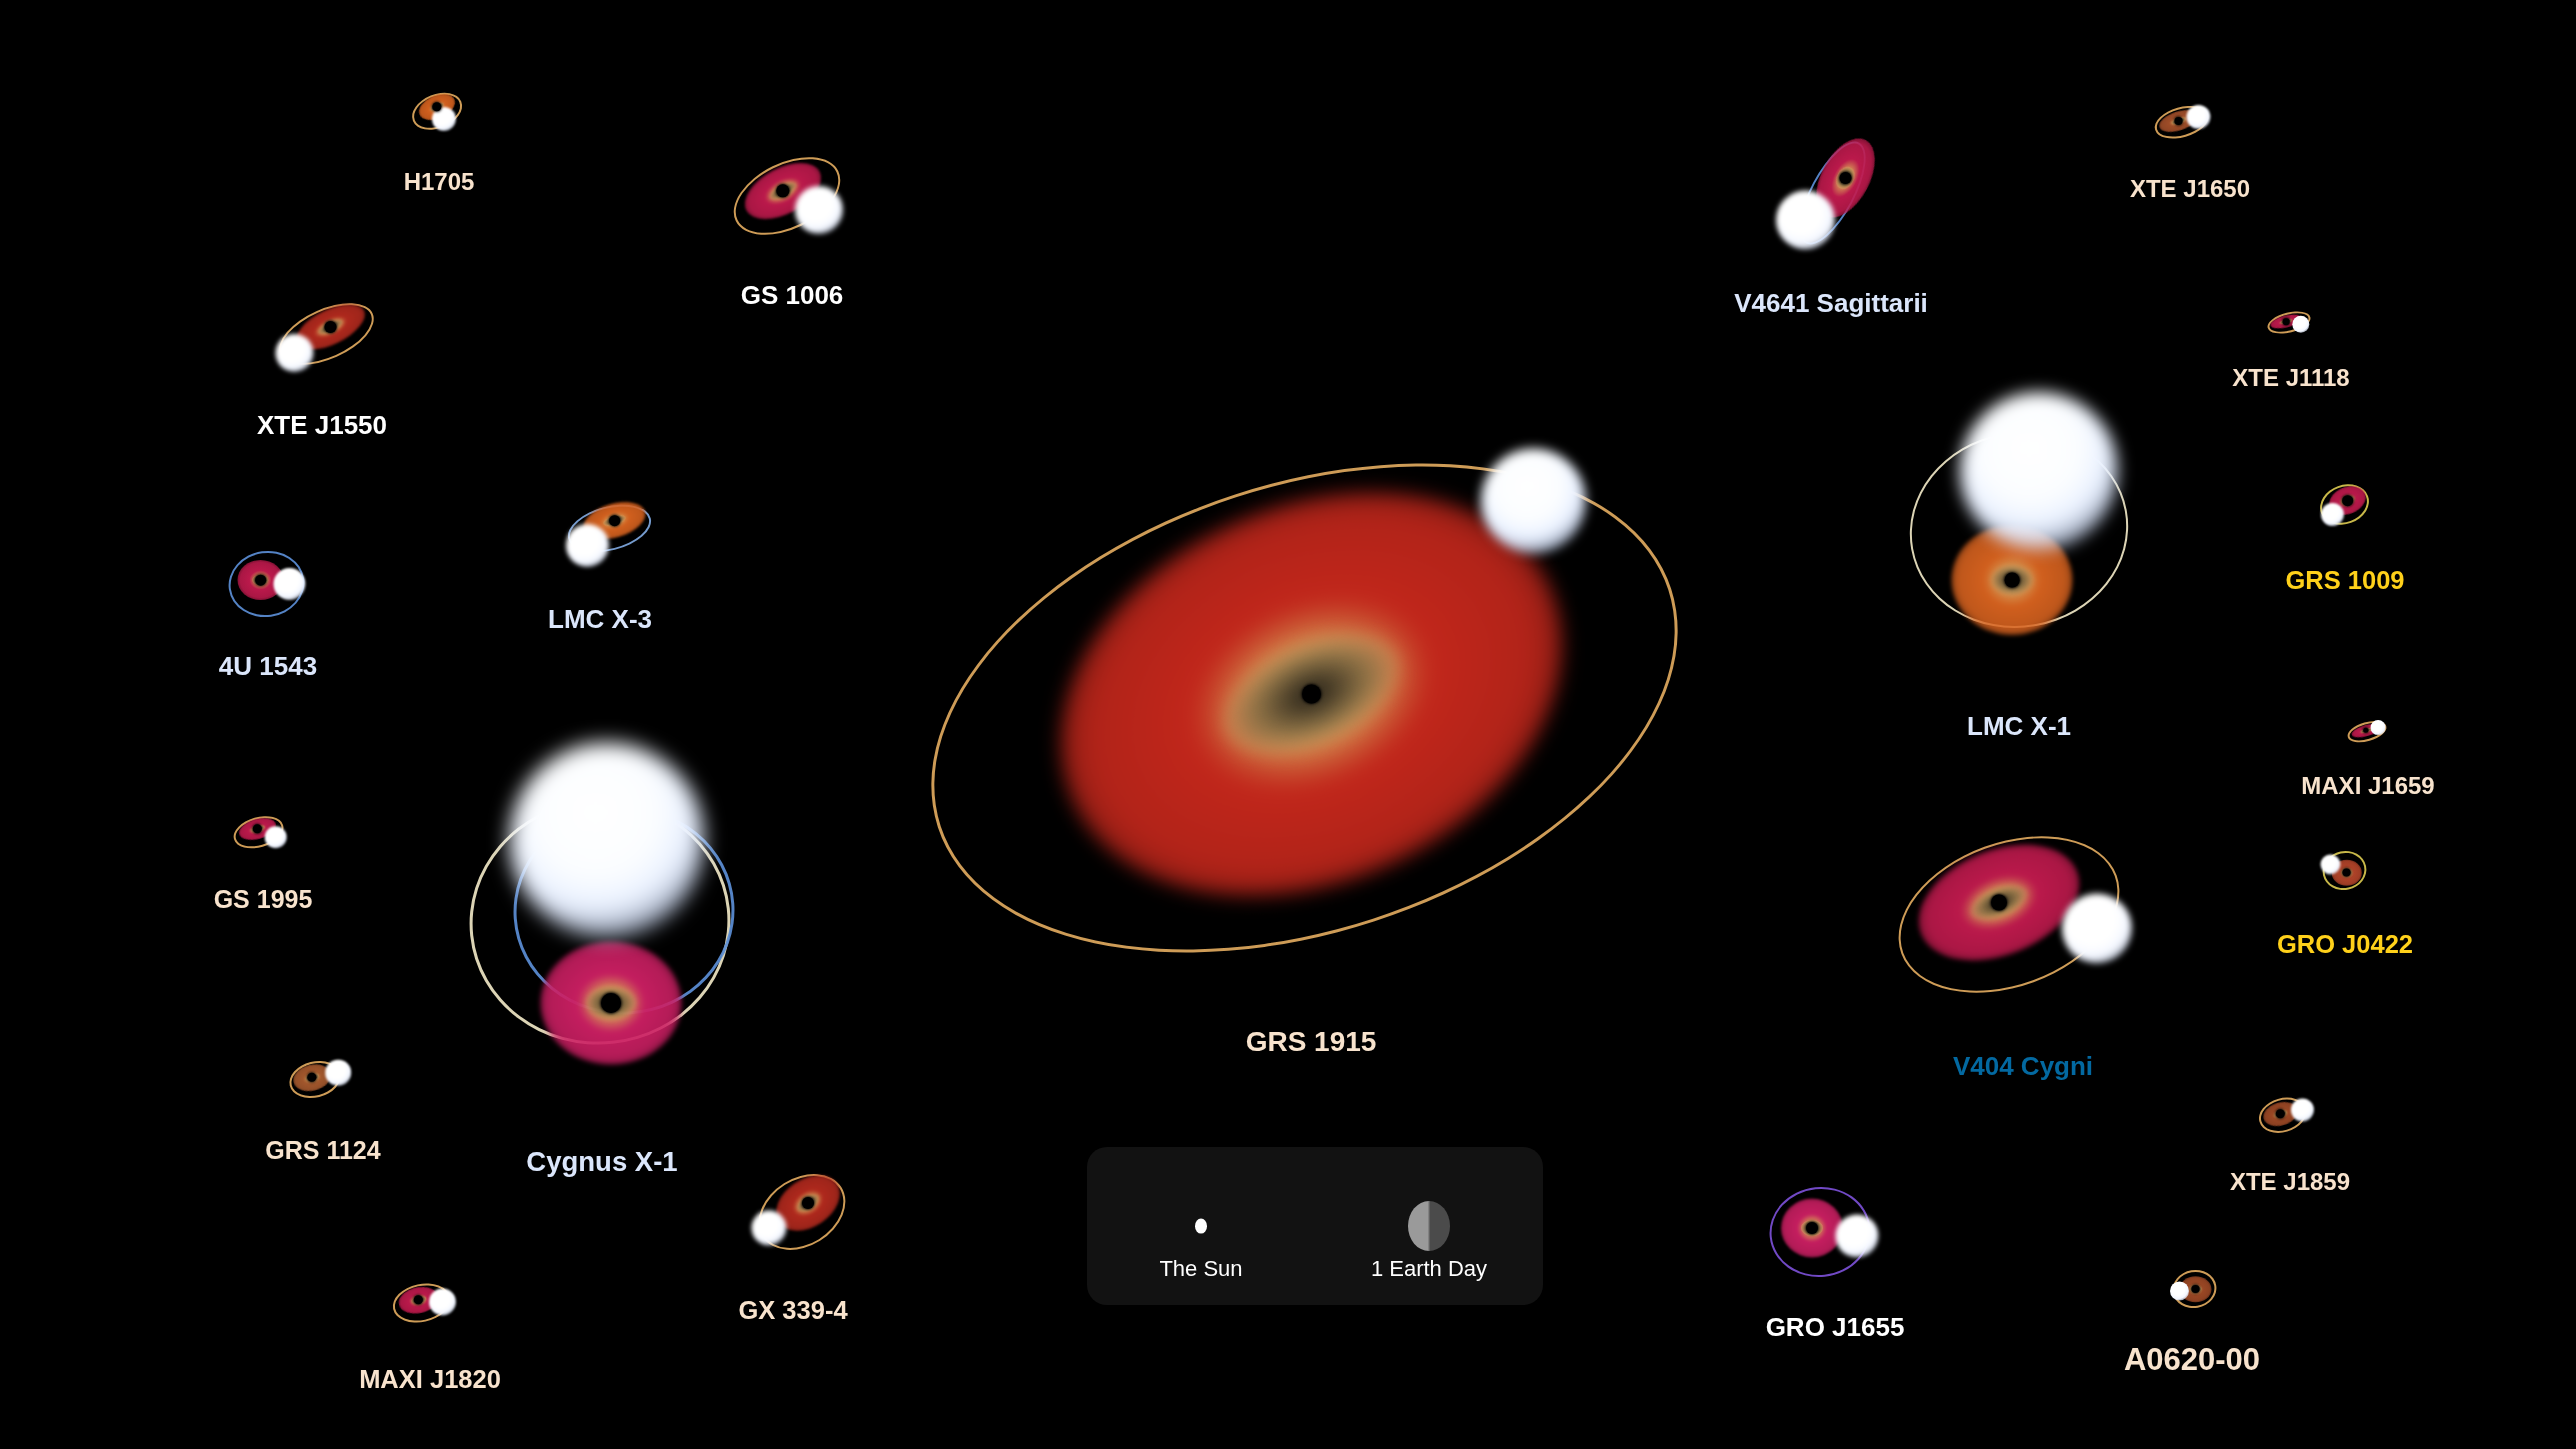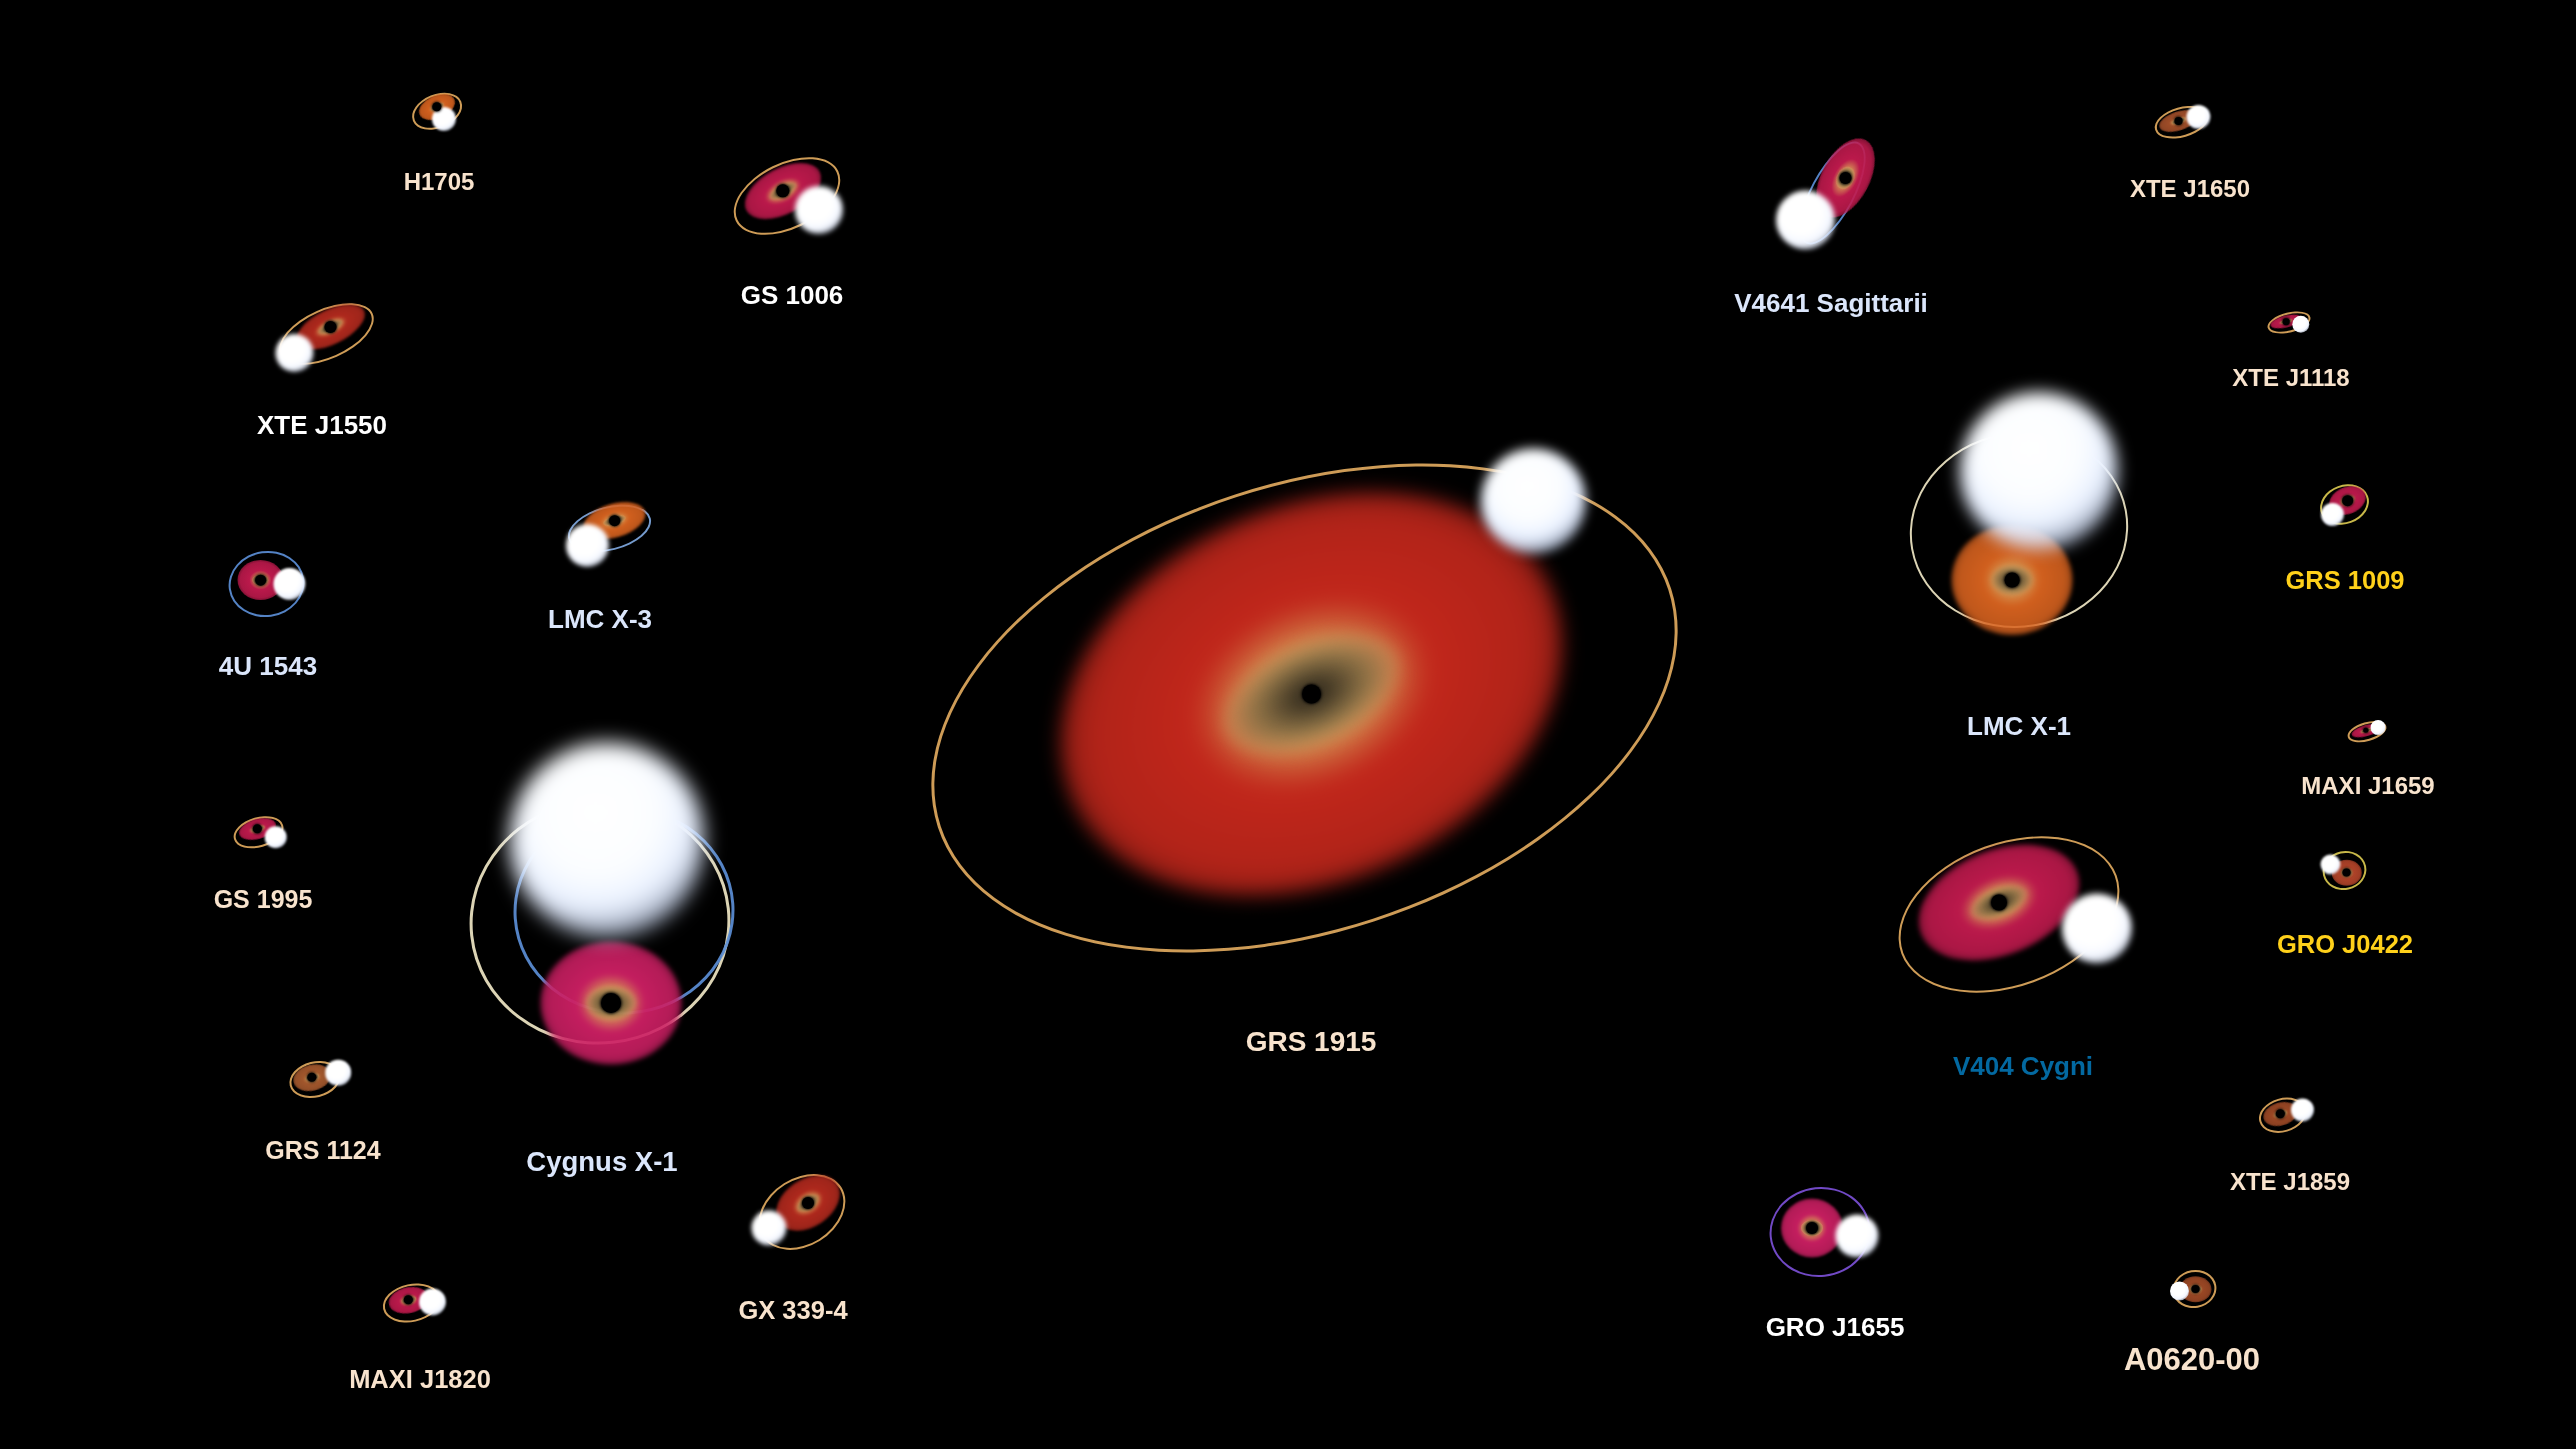--- a/index.html
+++ b/index.html
@@ -241,21 +241,21 @@
       <div class="system" style="left: 1835px; top: 1238px; width: 154px; height: 114px;">
         <div class="art">
           <div class="orbit" style="left: 62px; top: 51px; width: 97px; height: 86px; border-width: 2.7px; border-color: rgb(123, 79, 214); transform: translate(-50%, -50%) rotate(-6deg); opacity: 0.92;"></div>
           <div class="disk" style="left: 54px; top: 47px; width: 62px; height: 59px; transform: translate(-50%, -50%) rotate(0deg); background: radial-gradient(rgba(125, 106, 70, 0.95) 0%, rgba(232, 165, 92, 0.92) 14%, rgba(204, 31, 99, 0.96) 34%, rgba(204, 31, 99, 0.88) 62%, rgba(204, 31, 99, 0.34) 84%, rgba(204, 31, 99, 0) 100%); filter: blur(1.3px);"></div>
           <div class="disk" style="left: 54px; top: 47px; width: 22px; height: 16px; transform: translate(-50%, -50%) rotate(0deg); background: radial-gradient(rgba(20, 18, 14, 0.85) 0%, rgba(120, 104, 66, 0.75) 45%, rgba(226, 176, 108, 0.45) 72%, rgba(226, 176, 108, 0) 100%); filter: blur(0.7px);"></div>
           <div class="star" style="left: 99px; top: 55px; width: 43px; height: 43px; filter: blur(2px);"></div>
           <div class="hole" style="left: 54px; top: 47px; width: 12px; height: 12px;"></div>
         </div>
         <div class="label" style="top: 131px; color: rgb(255, 255, 255); font-size: 26px;">GRO J1655</div>
       </div>
-      <div class="system" style="left: 420px; top: 1305px; width: 101px; height: 74px;">
+      <div class="system" style="left: 430px; top: 1305px; width: 101px; height: 74px;">
         <div class="art">
           <div class="orbit" style="left: 42px; top: 35px; width: 54px; height: 34px; border-width: 2px; border-color: rgb(224, 169, 94); transform: translate(-50%, -50%) rotate(-12deg); opacity: 0.92;"></div>
           <div class="disk" style="left: 39px; top: 32px; width: 40px; height: 25.5px; transform: translate(-50%, -50%) rotate(-12deg); background: radial-gradient(rgba(125, 106, 70, 0.95) 0%, rgba(232, 165, 92, 0.92) 14%, rgba(194, 26, 78, 0.96) 34%, rgba(194, 26, 78, 0.88) 62%, rgba(194, 26, 78, 0.34) 84%, rgba(194, 26, 78, 0) 100%); filter: blur(0.7px);"></div>
           <div class="disk" style="left: 39px; top: 32px; width: 14.5px; height: 6.9px; transform: translate(-50%, -50%) rotate(-12deg); background: radial-gradient(rgba(20, 18, 14, 0.85) 0%, rgba(120, 104, 66, 0.75) 45%, rgba(226, 176, 108, 0.45) 72%, rgba(226, 176, 108, 0) 100%); filter: blur(0.7px);"></div>
           <div class="star" style="left: 63px; top: 34px; width: 27px; height: 27px; filter: blur(1.3px);"></div>
           <div class="hole" style="left: 39px; top: 32px; width: 9.4px; height: 9.4px;"></div>
         </div>
         <div class="label" style="top: 97px; color: rgb(248, 227, 205); font-size: 25.5px;">MAXI J1820</div>
       </div>
       <div class="system" style="left: 2192px; top: 1291px; width: 81px; height: 60px;">
@@ -263,15 +263,25 @@
           <div class="orbit" style="left: 43px; top: 28px; width: 40px; height: 34px; border-width: 2px; border-color: rgb(224, 169, 94); transform: translate(-50%, -50%) rotate(-10deg); opacity: 0.92;"></div>
           <div class="disk" style="left: 44px; top: 28px; width: 32px; height: 25.5px; transform: translate(-50%, -50%) rotate(0deg); background: radial-gradient(rgba(125, 106, 70, 0.95) 0%, rgba(232, 165, 92, 0.92) 14%, rgba(160, 74, 38, 0.96) 34%, rgba(160, 74, 38, 0.88) 62%, rgba(160, 74, 38, 0.34) 84%, rgba(160, 74, 38, 0) 100%); filter: blur(0.7px);"></div>
           <div class="disk" style="left: 44px; top: 28px; width: 11.6px; height: 6.9px; transform: translate(-50%, -50%) rotate(0deg); background: radial-gradient(rgba(20, 18, 14, 0.85) 0%, rgba(120, 104, 66, 0.75) 45%, rgba(226, 176, 108, 0.45) 72%, rgba(226, 176, 108, 0) 100%); filter: blur(0.7px);"></div>
           <div class="star" style="left: 28px; top: 29.5px; width: 19px; height: 19px; filter: blur(0.7px);"></div>
           <div class="hole" style="left: 44px; top: 28px; width: 8px; height: 8px;"></div>
         </div>
         <div class="label" style="top: 81px; color: rgb(248, 227, 205); font-size: 31px;">A0620-00</div>
       </div>
     </div>
 
+  <div id="legend" style="left: 1087px; top: 1147px; width: 456px; height: 158px; background: rgb(18, 18, 18);">
+    <div class="cell" style="left:0">
+      <div class="glyph sun-dot"></div>
+      <div class="cap">The Sun</div>
+    </div>
+    <div class="cell" style="left:50%">
+      <div class="glyph day-ball"></div>
+      <div class="cap">1 Earth Day</div>
+    </div>
+  </div>
 
 </div>
 
 
 </body></html>

